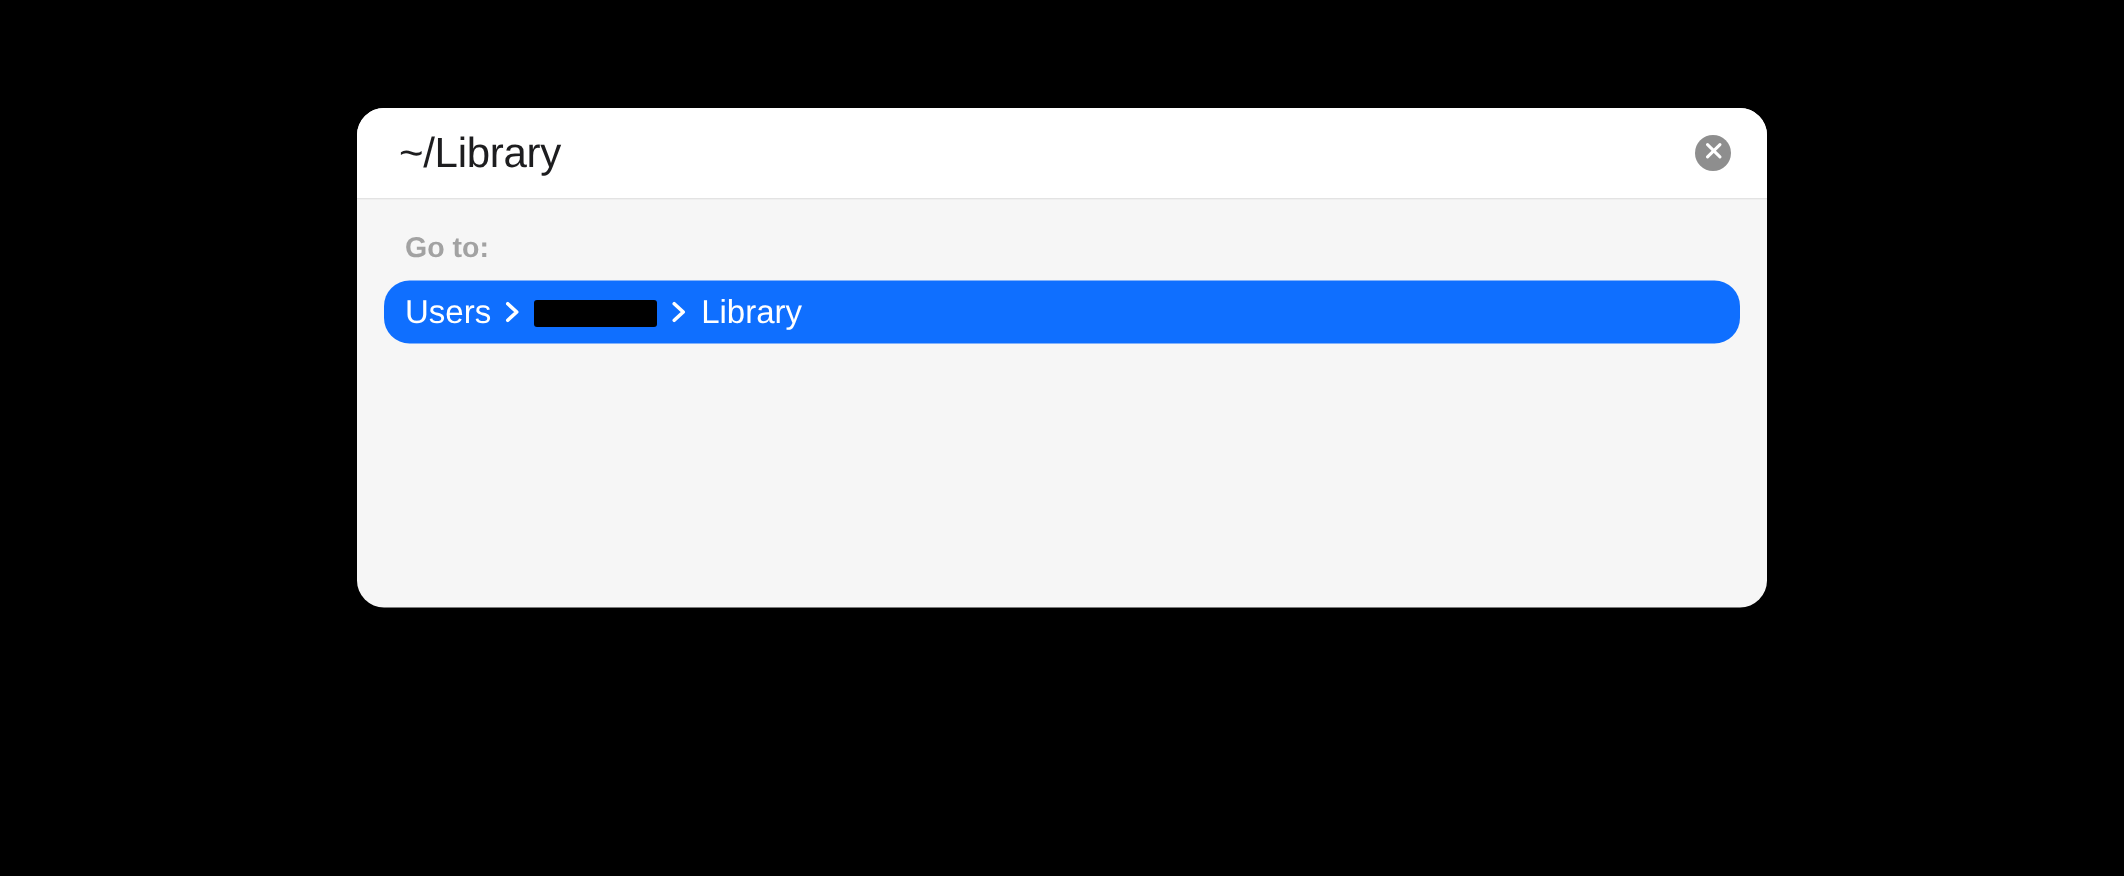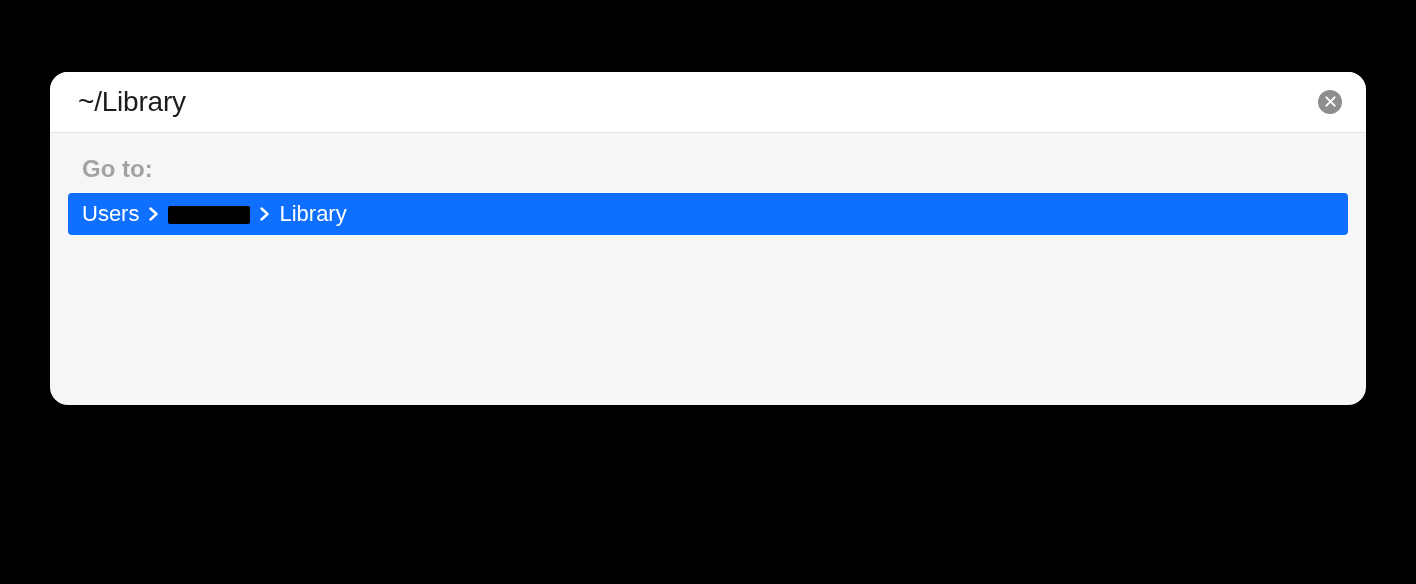--- a/index.html
+++ b/index.html
@@ -11,21 +11,21 @@
       width: 1416px;
       height: 584px;
       background: #000000;
       font-family: -apple-system, BlinkMacSystemFont, "Segoe UI", Helvetica, Arial, sans-serif;
       display: flex;
       align-items: flex-start;
       justify-content: center;
       padding-top: 72px;
     }
     .dialog {
-      width: 1316px;
+      width: 940px;
       background: #f6f6f6;
       border-radius: 18px;
       overflow: hidden;
       box-shadow: 0 20px 60px rgba(0,0,0,0.4);
     }
     .input-row {
       background: #ffffff;
       padding: 14px 24px 14px 28px;
       display: flex;
       align-items: center;
@@ -58,28 +58,28 @@
     .clear-btn svg {
       width: 11px;
       height: 11px;
     }
     .results-area {
       padding: 22px 18px 18px 18px;
       min-height: 272px;
     }
     .goto-label {
       color: #a2a2a2;
-      font-size: 24px;
+      font-size: 19px;
       font-weight: 600;
       margin-left: 14px;
       margin-bottom: 10px;
     }
     .result-row {
       background: #0f6fff;
-      border-radius: 4px;
+      border-radius: 17px;
       padding: 8px 14px;
       display: flex;
       align-items: center;
       color: #ffffff;
       font-size: 22px;
       cursor: pointer;
     }
     .crumb {
       white-space: nowrap;
     }

